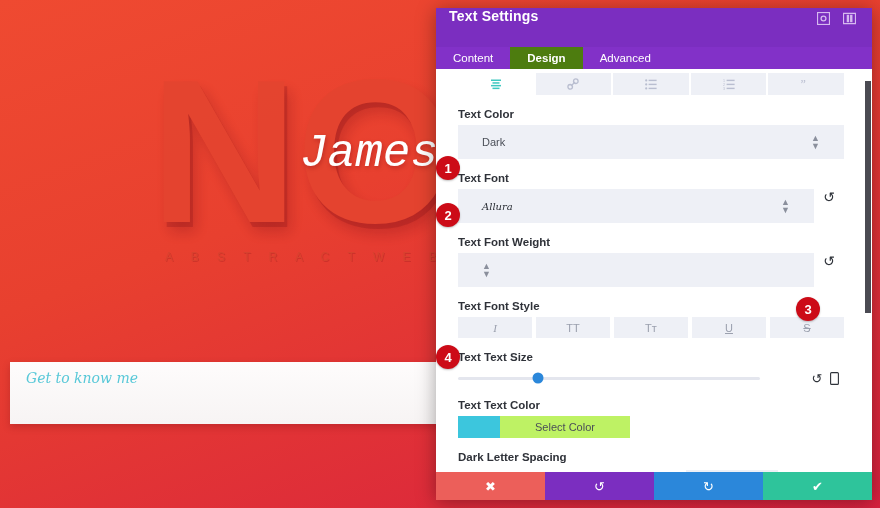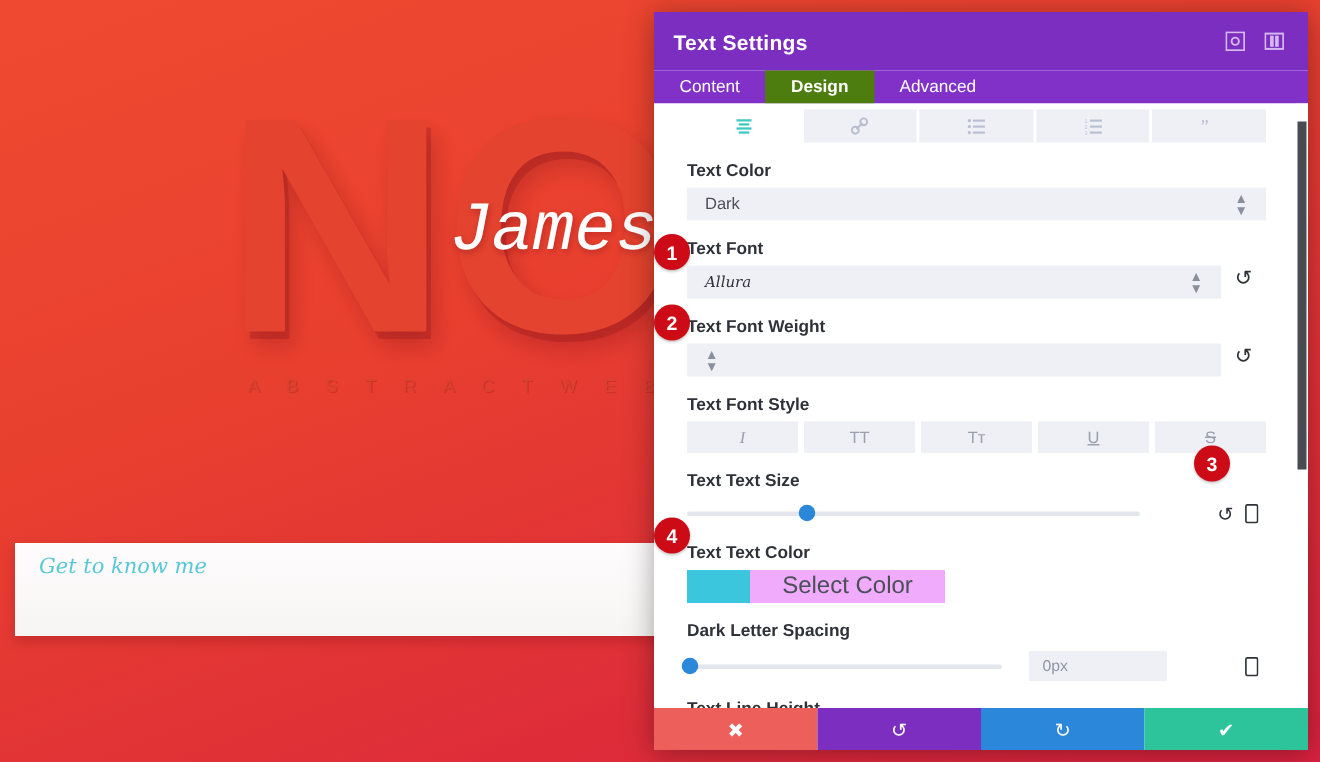--- a/index.html
+++ b/index.html
@@ -73,21 +73,21 @@
     position:absolute;
     left:436px; top:8px;
     width:436px; height:492px;
     background:#ffffff;
     box-shadow:0 2px 18px rgba(0,0,0,.35);
     display:flex; flex-direction:column;
     overflow:hidden;
   }
   #modal-header{
     height:39px; background:#7b2ec0;
-    display:flex; align-items:center;
+    display:flex; 
     padding:0 13px;
     flex:none;
   }
   #modal-title{
     color:#fff; font-size:14px; font-weight:bold;
     letter-spacing:.2px;
     flex:1;
   }
   .hdr-icon{
     width:20px; height:20px;
@@ -149,24 +149,24 @@
   .fmt-btn:last-child{ border-right:none; }
   .fmt-btn.active{ background:#ffffff; color:#3ec8c0; }
 
   .field-label{
     font-size:11.5px;
     color:#2f3239;
     font-weight:bold;
     margin:13px 0 5px 0;
   }
   .select-box{
-    height:22px;
+    height:34px;
     background:#eef0f6;
     display:flex; align-items:center;
-    padding:0 12px;
+    padding:0 24px;
     font-size:11px;
     color:#4b4f58;
     position:relative;
     cursor:pointer;
   }
   .select-box .val{ flex:1; }
   .select-box .val.script{
     font-family:"DejaVu Serif", serif;
     font-style:italic;
     font-size:10px;
@@ -228,23 +228,23 @@
   }
 
   
   #color-row{ display:flex; align-items:stretch; height:22px; }
   #color-swatch{
     width:42px; background:#3cc6dd;
     cursor:pointer; flex:none;
   }
   #color-select-btn{
     flex:1; max-width:130px;
-    background:#f0abfc;
+    background:#bef264;
     display:flex; align-items:center; justify-content:center;
-    font-size:16px; color:#4b4f58;
+    font-size:11px; color:#4b4f58;
     cursor:pointer;
   }
 
   
   #modal-footer{
     height:28px; display:flex; flex:none;
   }
   .foot-btn{
     flex:1; display:flex; align-items:center; justify-content:center;
     color:#fff; font-size:13px; cursor:pointer;

